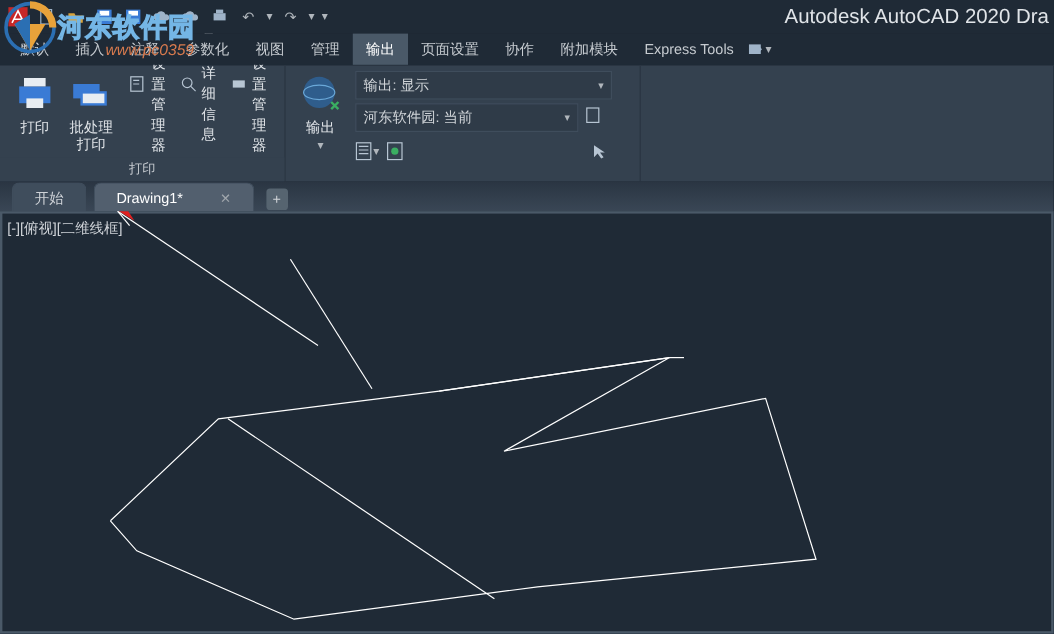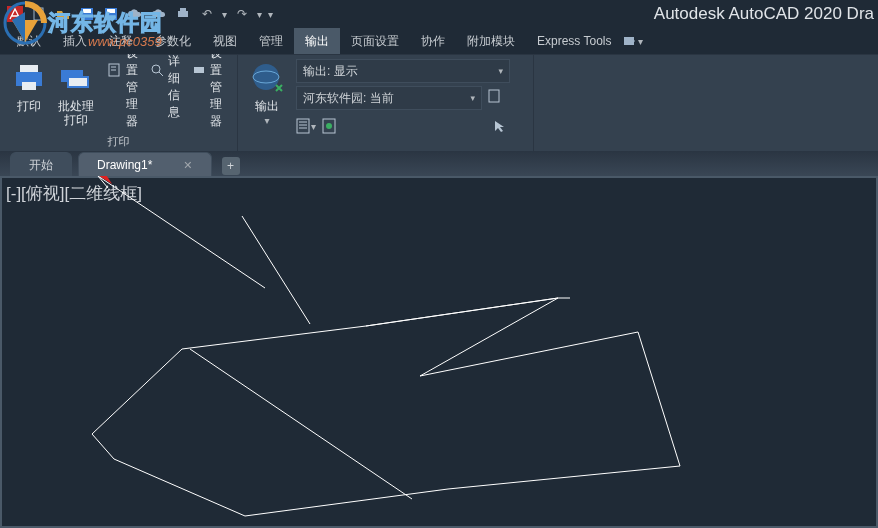--- a/index.html
+++ b/index.html
@@ -26,21 +26,21 @@
   .dd-arrow{font-size:9px;color:#b0b6bc;}
   .tiny-icons{display:flex;gap:4px;margin-top:3px;}
   .tiny{width:20px;height:20px;display:flex;align-items:center;justify-content:center;}
   .tabbar{height:26px;background:linear-gradient(#2a3542,#3a4756);display:flex;align-items:flex-end;padding-left:10px;}
   .tab{height:24px;padding:0 18px;margin-right:6px;border:1px solid #3f4d5c;border-bottom:none;border-top-left-radius:6px;border-top-right-radius:6px;display:flex;align-items:center;gap:6px;background:#3f4d5c;color:#cfd3d8;font-size:12px;}
   .tab.active{background:#525f6e;color:#fff;gap:31px;}
   .tab-x{font-size:11px;color:#a0a6ac;cursor:default;}
   .tab-plus{width:18px;height:18px;background:#566470;border-radius:3px;display:flex;align-items:center;justify-content:center;color:#d0d4d8;margin-left:4px;margin-bottom:2px;}
   .viewport{position:absolute;left:0;top:176px;right:0;bottom:0;background:#1f2a36;}
   .viewport-border{position:absolute;inset:0;border:2px solid #4a5968;box-sizing:border-box;}
-  .vp-label{position:absolute;left:6px;top:6px;color:#cfd3d8;font-size:17px;}
+  .vp-label{position:absolute;left:6px;top:6px;color:#cfd3d8;font-size:12px;}
   svg.drawing{position:absolute;inset:0;width:100%;height:100%;}
   .drawing line,.drawing polyline{stroke:#ffffff;stroke-width:1;fill:none;}
   .watermark{position:absolute;left:2px;top:0;display:flex;align-items:center;gap:0;pointer-events:none;}
   .watermark-logo{width:46px;height:46px;}
   .watermark-text{font-size:22px;font-weight:700;-webkit-text-stroke:1px #74b6e6;color:rgba(0,0,0,0);letter-spacing:1px;}
   .watermark-sub{position:absolute;left:76px;top:34px;font-size:13px;color:#d77a4e;font-style:italic;margin-left:12px;}
 </style>
 </head>
 <body>
 

